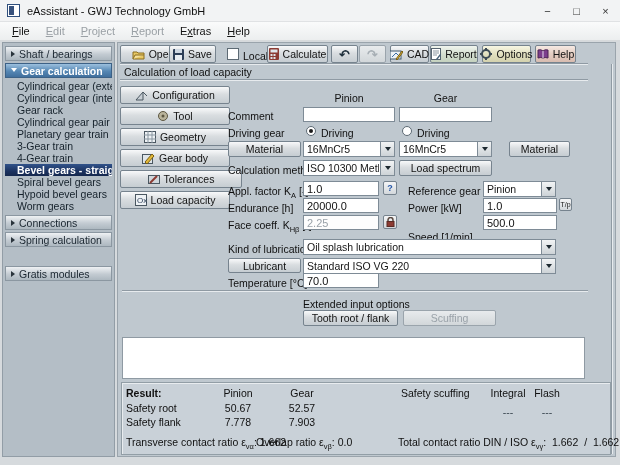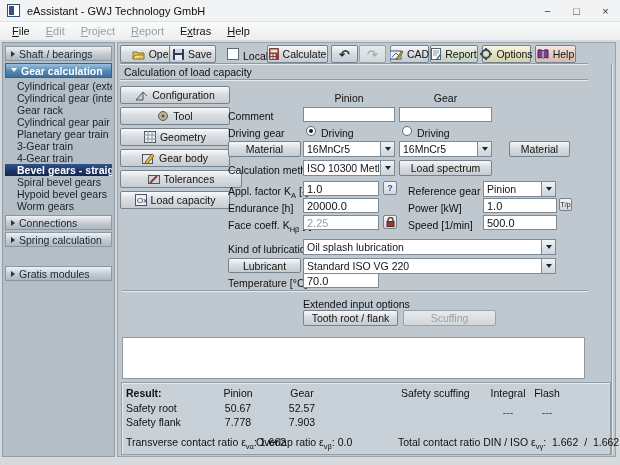--- a/index.html
+++ b/index.html
@@ -355,21 +355,21 @@
 <span class="smallbtn" style="left:559px;top:198px;width:13px;height:13px;font-size:7px">T/p</span>
 
 <span class="lbl" style="left:228px;top:219px"><span>Face coeff. K</span><sub>Hβ</sub><span> [-]</span></span>
 <input class="tf" style="left: 303px; top: 215px; width: 76px;" disabled="" value="2.25">
 <span class="smallbtn" style="left:383px;top:215px">
     <svg width="9" height="10">
       <path d="M2 5 L2 3 A2.5 2.5 0 0 1 7 3 L7 5" fill="none" stroke="#5a4a42" stroke-width="1.5"></path>
       <rect x="1" y="4.5" width="7" height="5" fill="#8c3b33" stroke="#5a2a24"></rect>
     </svg>
   </span>
-<span class="lbl" style="left:408px;top:219px">Speed [1/min]</span>
+<span class="lbl" style="left:408px;top:231px">Speed [1/min]</span>
 <input class="tf" style="left: 483px; top: 215px; width: 74px;" value="500.0">
 
 <span class="lbl" style="left:228px;top:243px">Kind of lubrication</span>
 <div class="dd" style="left:303px;top:239px;width:253px">
   <span class="dd-text">Oil splash lubrication</span>
   <span class="dd-btn">
       <span class="dd-arrow"></span>
     </span>
 </div>
 <div class="btn" style="left:228px;top:258px;width:73px;height:15px">

